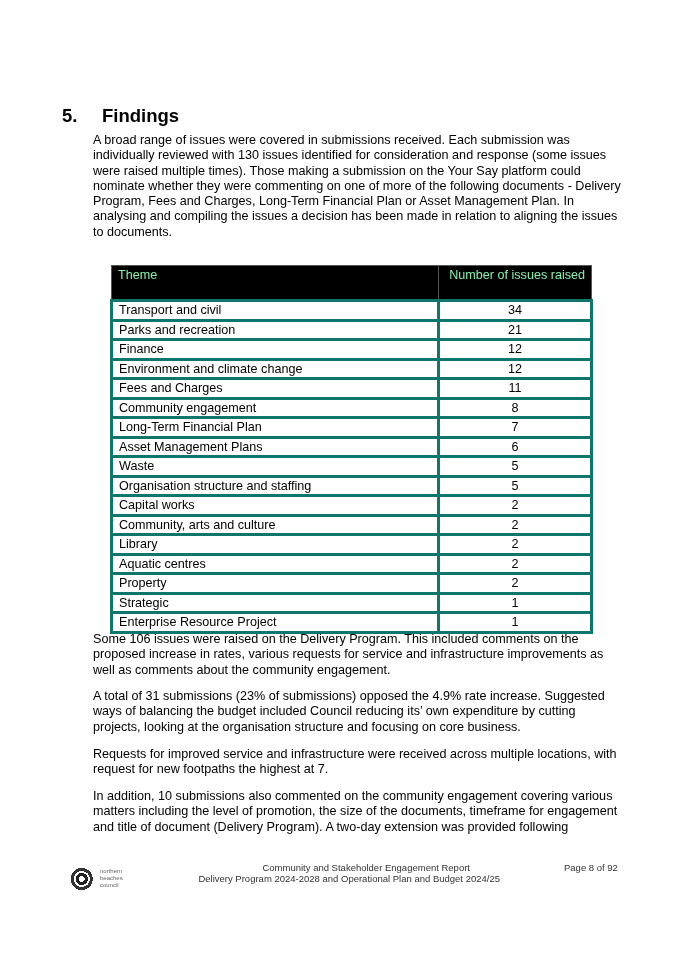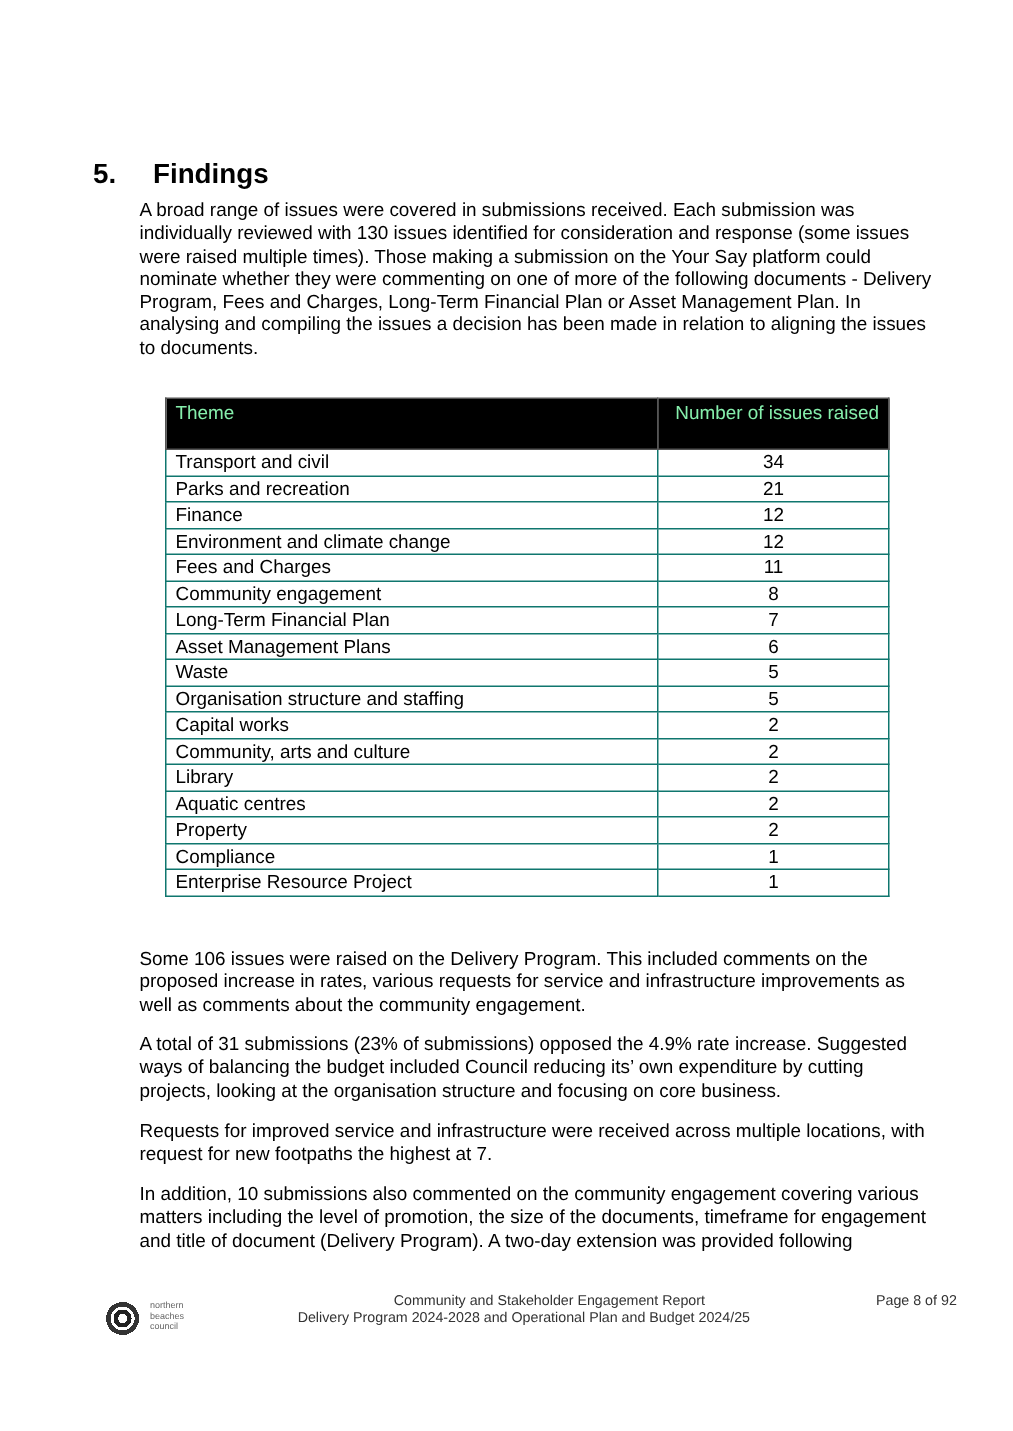--- a/index.html
+++ b/index.html
@@ -7,27 +7,27 @@
          font-family: "Liberation Sans", sans-serif; color: #000; }
   .page { position: absolute; left: 0; top: 0; width: 675px; height: 676px; }
   .heading { position: absolute; left: 62px; top: 105px; font-size: 18.5px; font-weight: bold; }
   .heading .num { display: inline-block; width: 40px; }
   .para { position: absolute; left: 93px; width: 530px; font-size: 12.6px; line-height: 15.3px; margin: 0; }
   table.themes { position: absolute; left: 110px; top: 265px; width: 483px; border-collapse: collapse;
                  font-size: 12.6px; }
   table.themes th { background: #000; color: #86efac; font-weight: normal; text-align: left;
                     vertical-align: top; height: 29px; padding: 2px 6px 2px 6px; border: 1px solid #555; }
   table.themes th.num { text-align: right; padding-left: 6px; }
-  table.themes td { border: 1px solid #0f766e; padding: 0 6px; height: 16.5px; line-height: 16.5px; margin-top: 42px; }
+  table.themes td { border: 3px solid #0f766e; padding: 0 6px; height: 16.5px; line-height: 16.5px; margin-top: 42px; }
   table.themes td.count { text-align: center; }
   table.themes col.c1 { width: 329px; }
   table.themes col.c2 { width: 154px; }
   .footer { position: absolute; left: 0; top: 862px; width: 675px; font-size: 9.5px; color: #333; }
   .footer .center { position: absolute; left: 210px; width: 260px; text-align: right; line-height: 11px; }
-  .footer .page-num { position: absolute; left: 584px; top: 0; }
+  .footer .page-num { position: absolute; left: 564px; top: 0; }
   .logo { position: absolute; left: 70px; top: 866px; width: 80px; height: 30px; }
   .logo .mark { position: absolute; left: 0; top: 0; width: 26px; height: 26px; border-radius: 50%;
                 background: radial-gradient(circle at 45% 50%, #fff 0 3px, #222 3px 6px, #fff 6px 8px, #333 8px 11px, transparent 11px); }
   .logo .txt { position: absolute; left: 30px; top: 2px; font-size: 6px; line-height: 7px; color: #666; }
 </style>
 </head>
 <body>
 
 <div class="page">
 
@@ -104,21 +104,21 @@
         </tr>
       <tr>
           <td>Aquatic centres</td>
           <td class="count">2</td>
         </tr>
       <tr>
           <td>Property</td>
           <td class="count">2</td>
         </tr>
       <tr>
-          <td>Compliance</td>
+          <td>Strategic</td>
           <td class="count">1</td>
         </tr>
       <tr>
           <td>Enterprise Resource Project</td>
           <td class="count">1</td>
         </tr>
     </tbody>
   </table>
 
   <p class="para" style="top:632px;">Some 106 issues were raised on the Delivery Program. This included comments on the proposed increase in rates, various requests for service and infrastructure improvements as well as comments about the community engagement.</p>

